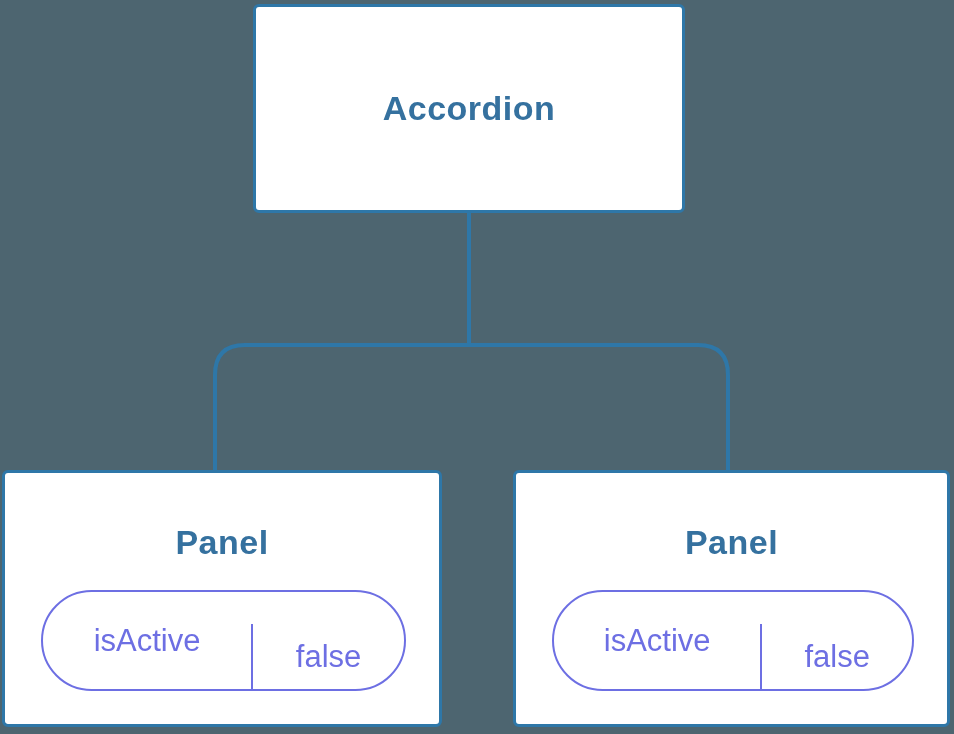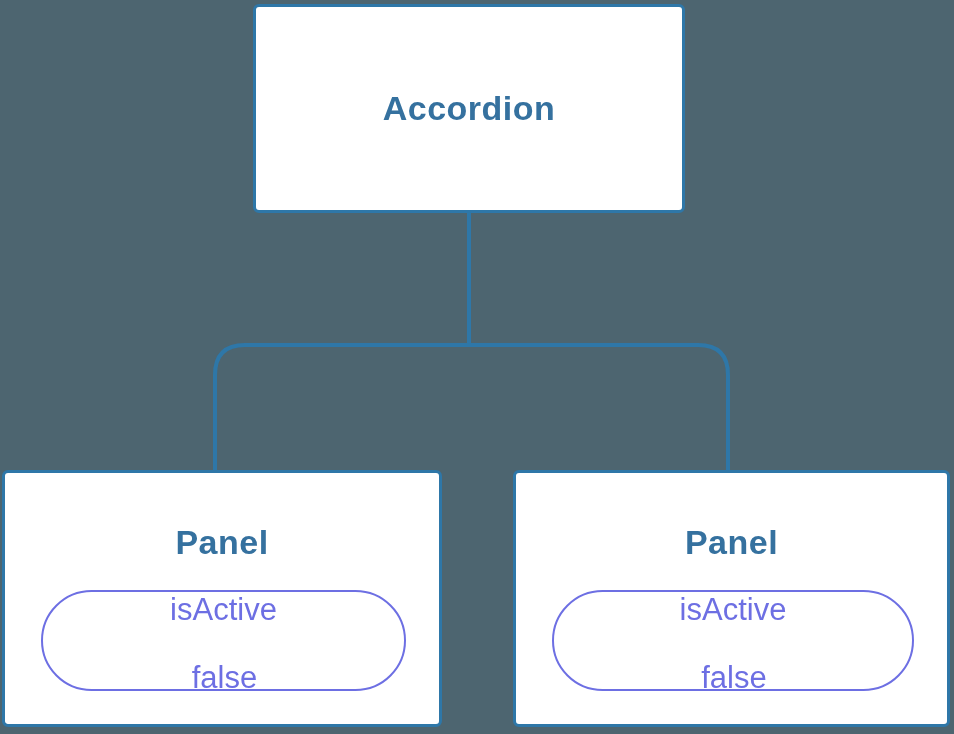--- a/index.html
+++ b/index.html
@@ -73,21 +73,20 @@
     top: 117px;
     left: 36px; right: 33px;
     height: 101px;
     border: 2px solid var(--state);
     border-radius: 60px;
     display: flex;
     align-items: stretch;
     color: var(--state);
     font-size: 31px;
     overflow: hidden;
-    flex-direction: column;
   }
   .state-cell {
     display: flex;
     align-items: center;
     justify-content: center;
   }
   .state-key { flex: 1.38; }
   .state-value {
     flex: 1;
     border-left: 2px solid var(--state);

